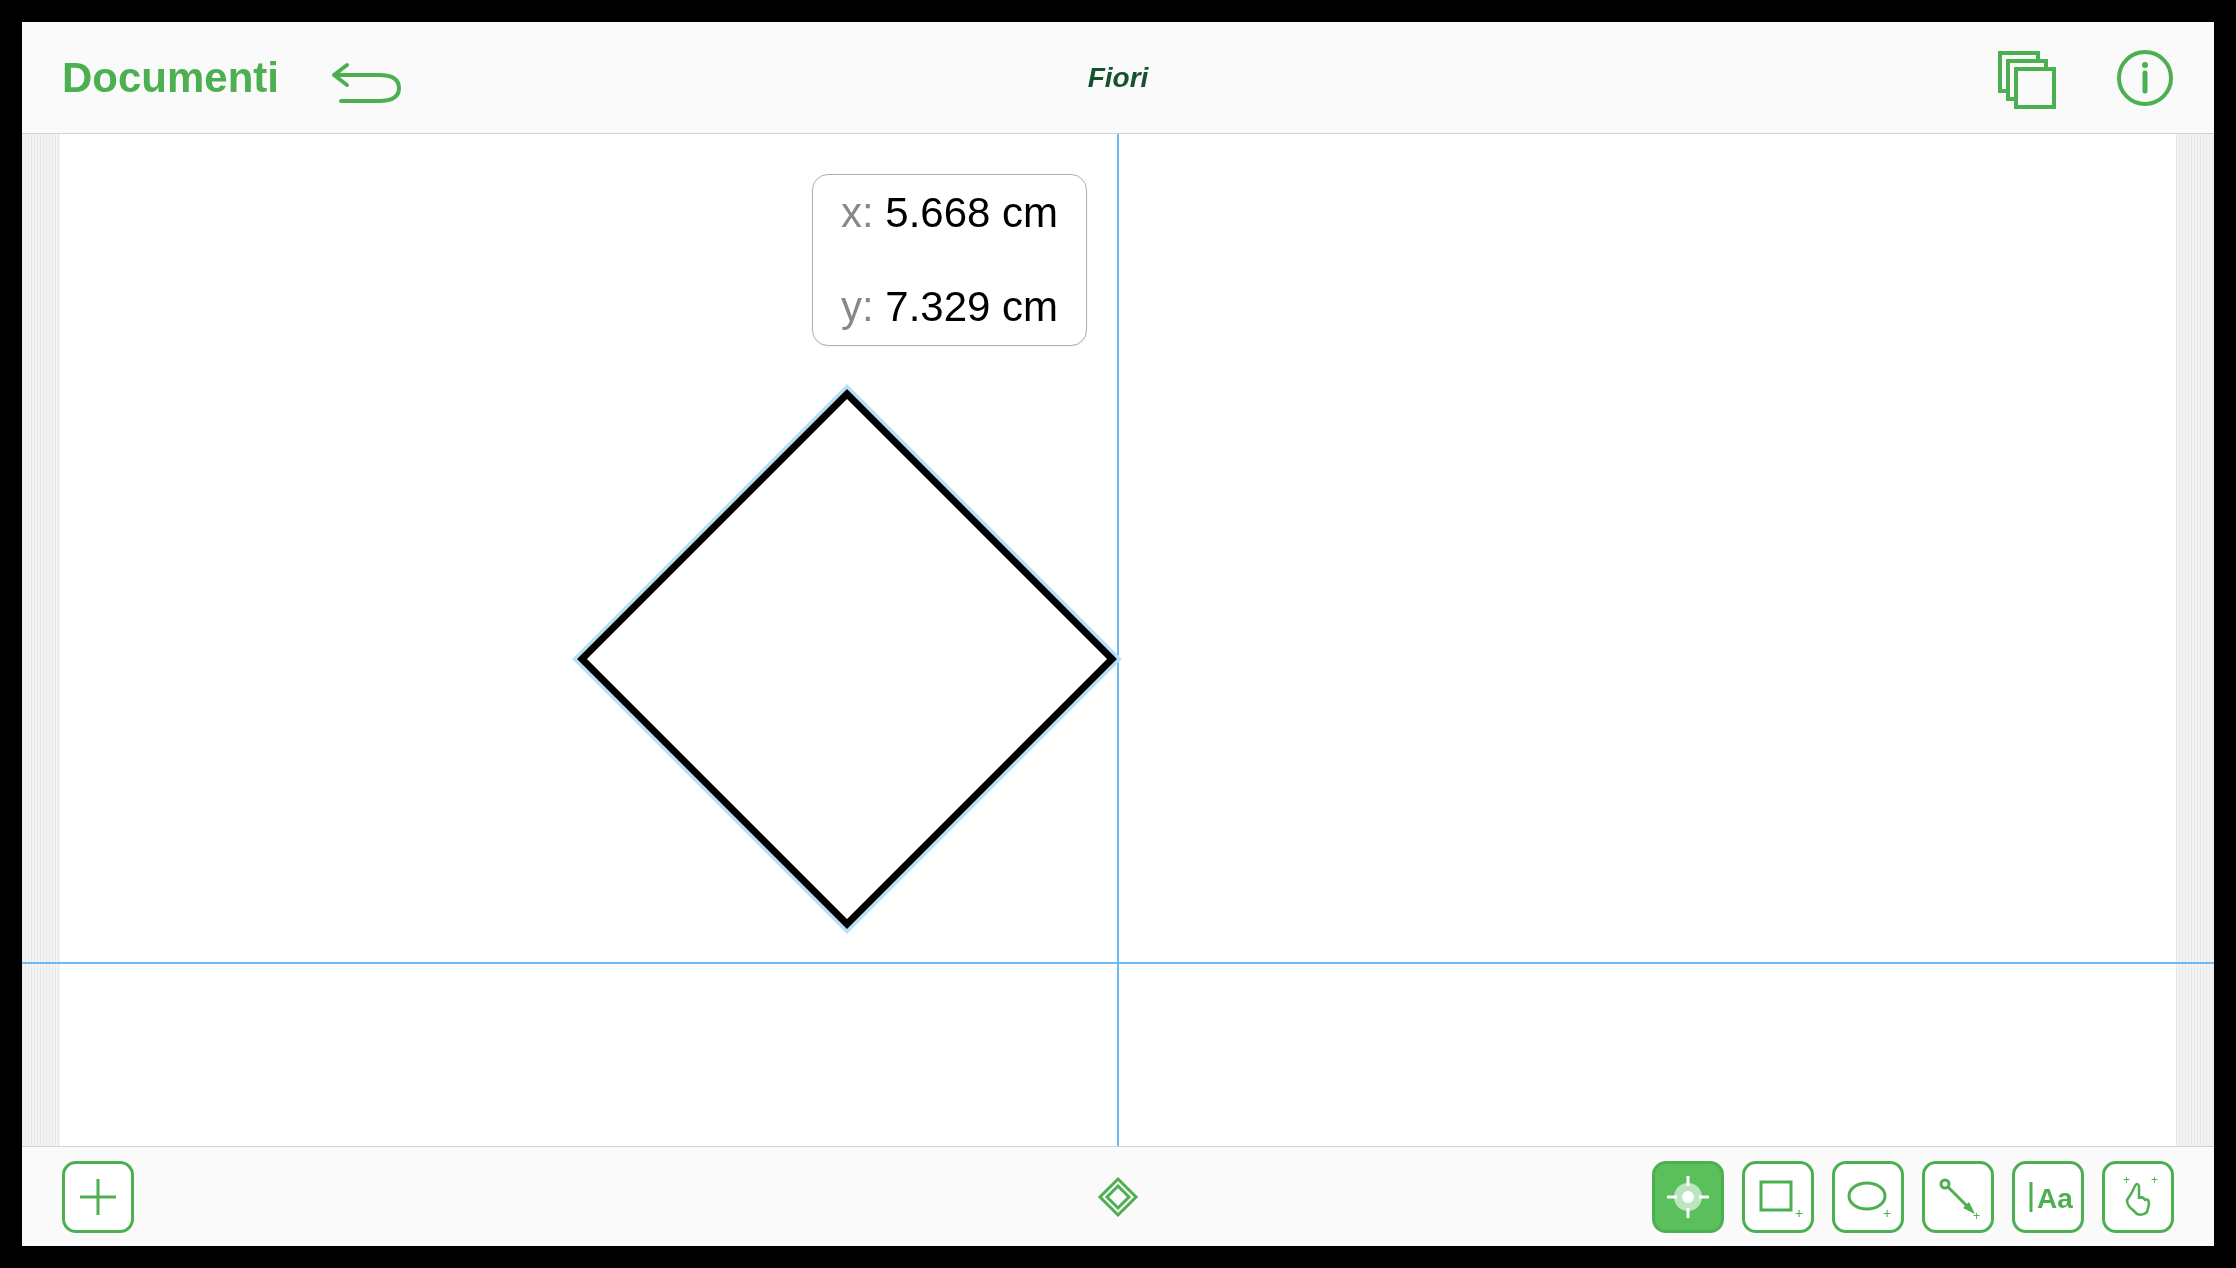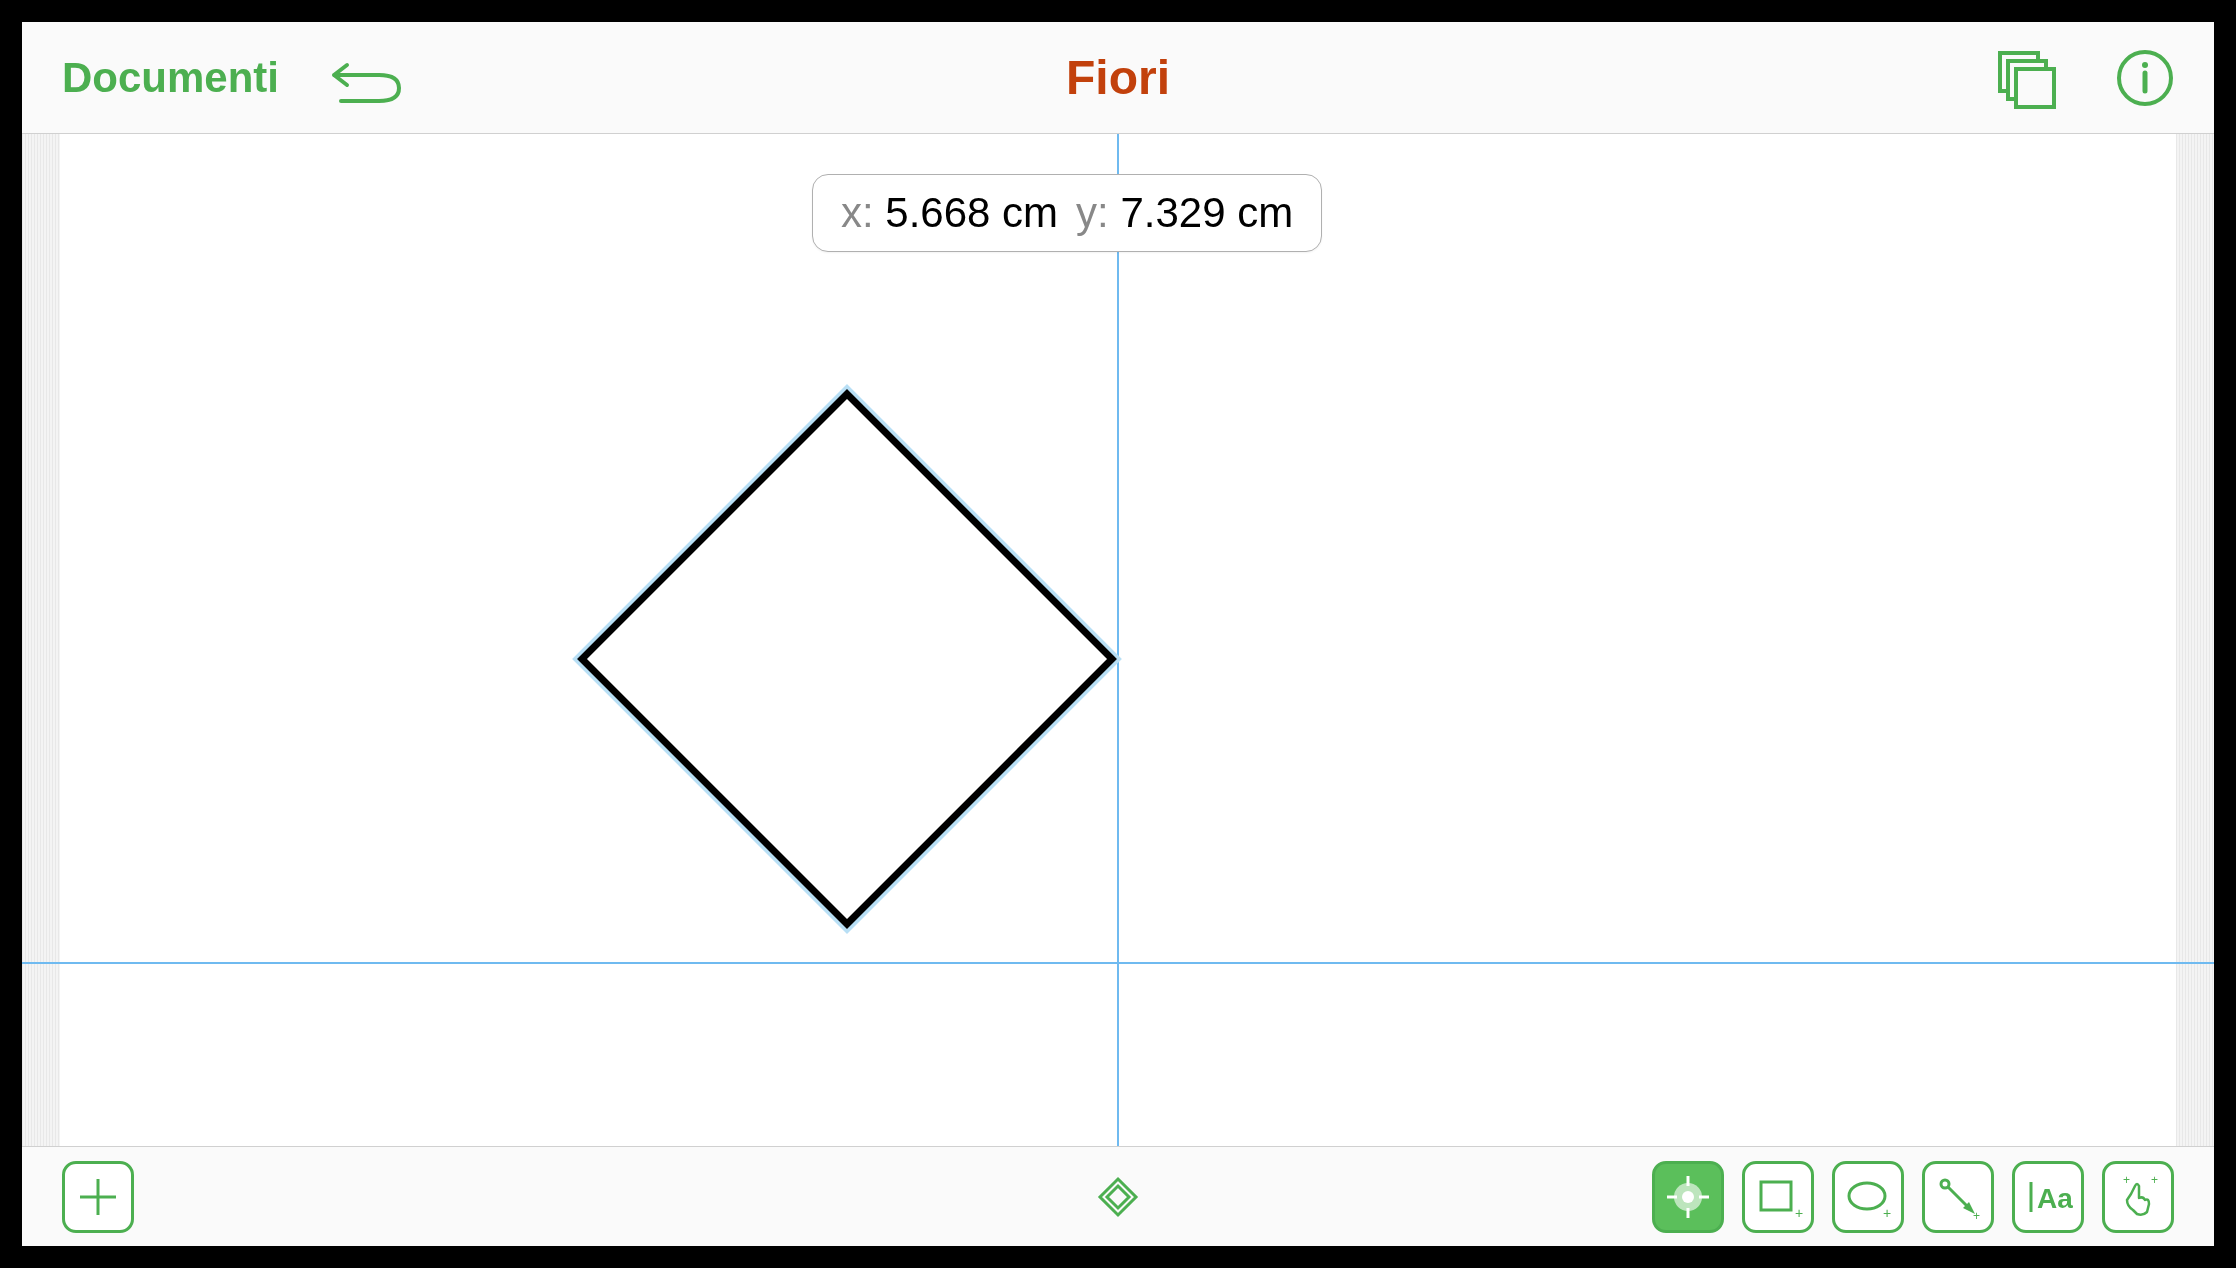--- a/index.html
+++ b/index.html
@@ -55,23 +55,24 @@
       font-weight: 700;
       cursor: pointer;
     }
     .undo-btn {
       cursor: pointer;
     }
     .title {
       position: absolute;
       left: 50%;
       transform: translateX(-50%);
-      font-size: 48px;
+      font-size: 28px;
       font-weight: 700;
-      color: #c2410c;
+      color: #14532d;
+      font-style: italic;
     }
     .top-right {
       margin-left: auto;
       display: flex;
       align-items: center;
       gap: 60px;
     }
     .icon-btn {
       cursor: pointer;
       display: flex;
@@ -133,22 +134,23 @@
       position: absolute;
       left: 790px;
       top: 40px;
       background: #fff;
       border: 1.5px solid #b0b0b0;
       border-radius: 16px;
       padding: 14px 28px;
       font-size: 42px;
       color: #333;
       display: flex;
-      gap: 18px;
+      gap: 46px;
       box-shadow: 0 1px 2px rgba(0,0,0,0.05);
+      flex-direction: column;
     }
     .coord-tooltip .label {
       color: #888;
     }
     .coord-tooltip .val {
       color: #000;
     }
     .diamond-shape {
       position: absolute;
       left: 550px;

